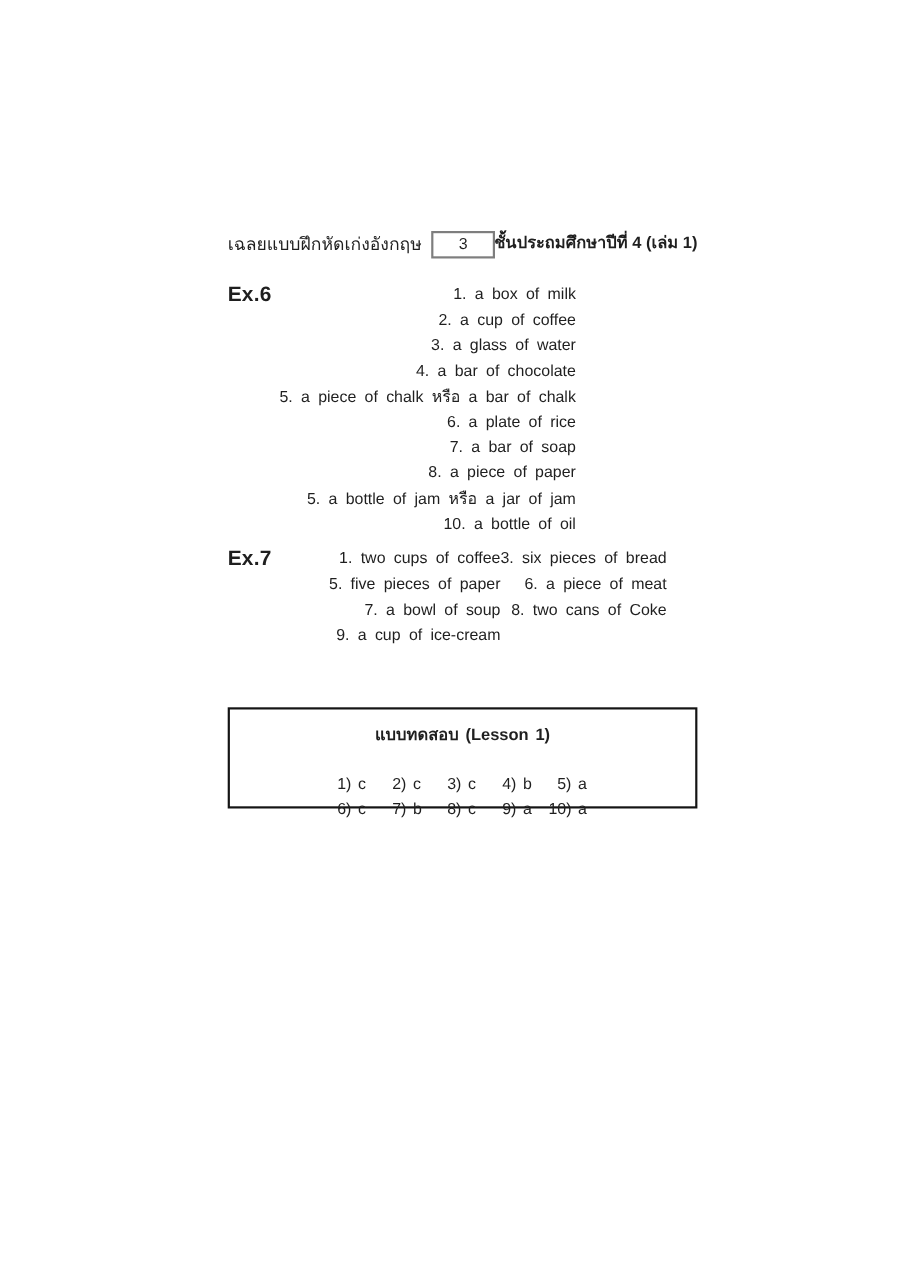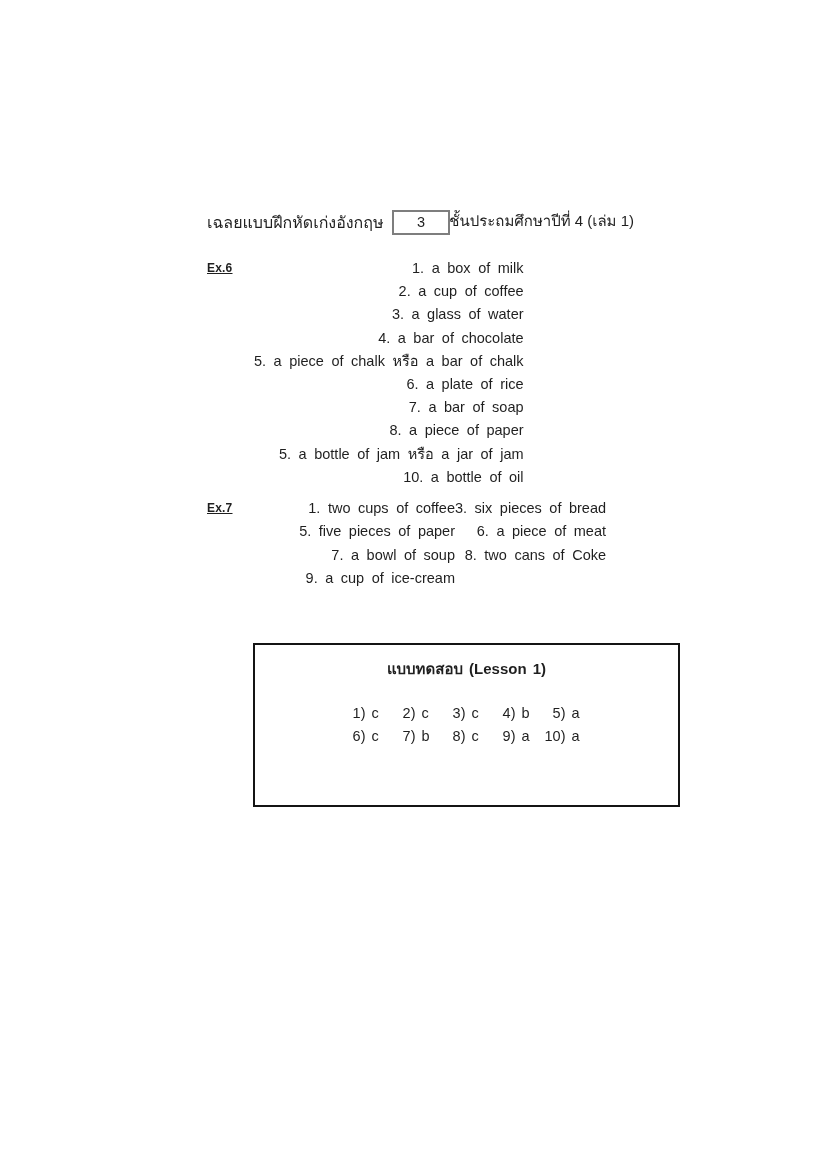--- a/index.html
+++ b/index.html
@@ -26,29 +26,28 @@
     font-size: 16px; line-height: 24px;
   }
   .page-number-box {
     position: absolute; left: 392px; top: 210px;
     width: 58px; height: 25px;
     border: 2px solid var(--page-box-border, #7e7e7e);
     text-align: center; line-height: 21px; font-size: 14.5px;
   }
   .header-right {
     position: absolute; right: 188px; top: 209px;
-    font-size: 15px; line-height: 24px;
+    font-size: 15px; line-height: 24px; font-weight: bold;
   }
 
   
   .ex-label {
     position: absolute; left: 207px;
-    font-weight: bold; font-size: 12px; line-height: 23.2px;
+    font-weight: bold; font-size: 19px; line-height: 23.2px;
     letter-spacing: 0.2px;
-    text-decoration: underline;
   }
   .ex6-label { top: 257px; }
   .ex7-label { top: 497px; }
 
   .ex-list {
     position: absolute; left: 254px; top: 257px;
     font-size: 14.5px; line-height: 23.2px;
     word-spacing: 3.5px;
   }
   .ex-item { height: 23.2px; white-space: nowrap; text-align: right; }
@@ -58,24 +57,23 @@
     display: grid;
     grid-template-columns: 201px auto;
     font-size: 14.5px; line-height: 23.3px;
     word-spacing: 3.5px;
   }
   .ex7-grid .ex-item { height: 23.3px; }
 
   
   .test-box {
     position: absolute; left: 207px; top: 643px;
-    width: 427px; height: 164px;
+    width: 427px; height: 92px;
     border: 2px solid var(--test-box-border, #141414);
     background: var(--background, #fff);
-    margin-left: 46px;
   }
   .test-title {
     margin-top: 14px;
     text-align: center;
     font-weight: bold; font-size: 15px; line-height: 20px;
     word-spacing: 2px;
   }
   .answers-grid {
     display: grid;
     grid-template-columns: repeat(5, 50px);

